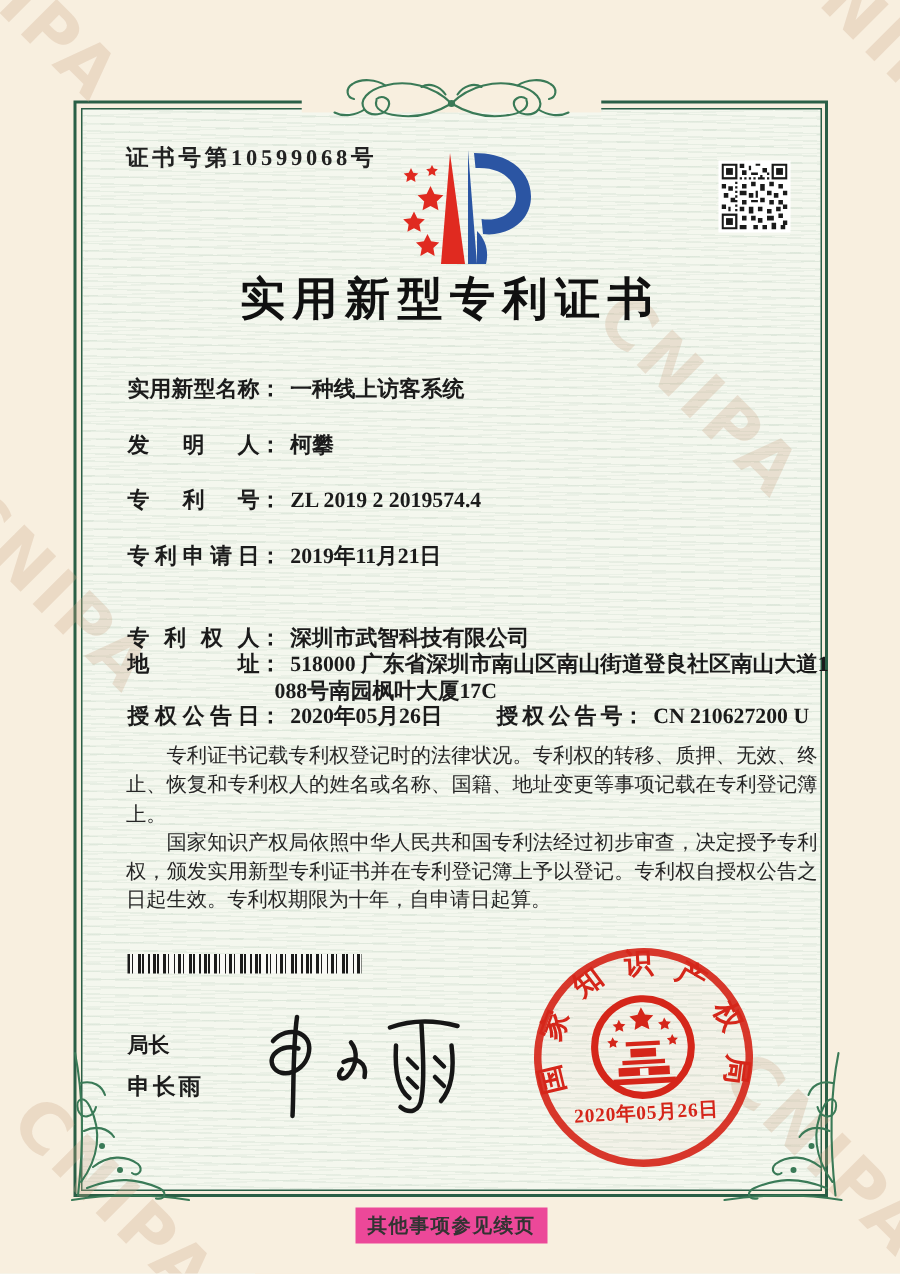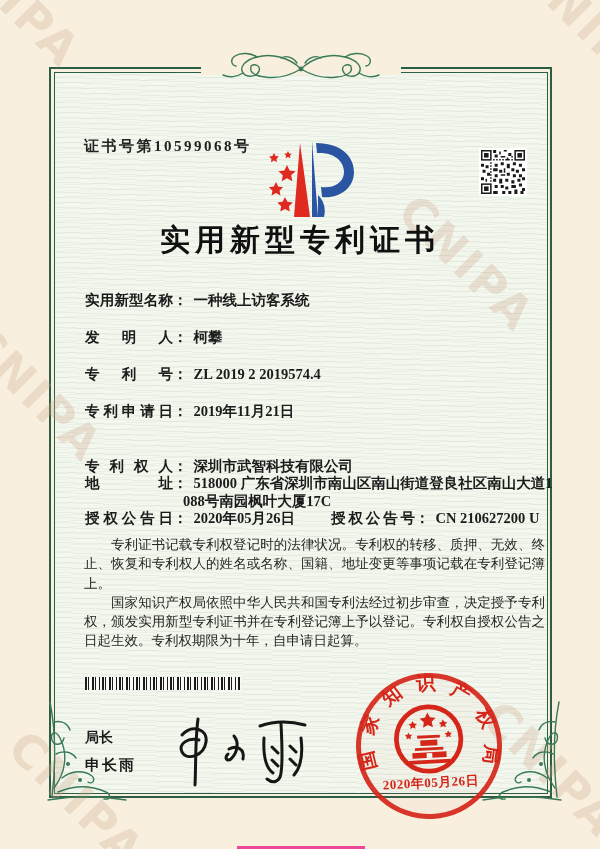--- a/index.html
+++ b/index.html
@@ -40,21 +40,21 @@
       repeating-linear-gradient(2deg, rgba(140,175,150,0.13) 0 1px, transparent 1px 5px),
       repeating-linear-gradient(-2deg, rgba(140,175,150,0.09) 0 1px, transparent 1px 6px),
       #f4f7ee;
   }
   .ornament-top{position:absolute;left:201px;top:47px;z-index:3;}
   .corner{position:absolute;z-index:3;}
   .corner-left{left:42px;top:692px;}
   .corner-right{left:477px;top:692px;transform:scaleX(-1);}
 
   
-  .content{position:absolute;inset:0;z-index:2;margin-top:41px;}
+  .content{position:absolute;inset:0;z-index:2;}
   .cert-no{
     position:absolute;left:84px;top:96px;
     font-size:15px;font-weight:600;letter-spacing:2.5px;color:#222;
   }
   .logo{position:absolute;left:254px;top:96px;}
   .qr{position:absolute;left:479px;top:107px;width:44px;height:44px;background:#fff;padding:2px;}
   .title{
     position:absolute;left:0;top:179px;width:600px;text-align:center;
     font-size:30px;font-weight:700;letter-spacing:5px;color:#101010;
   }

